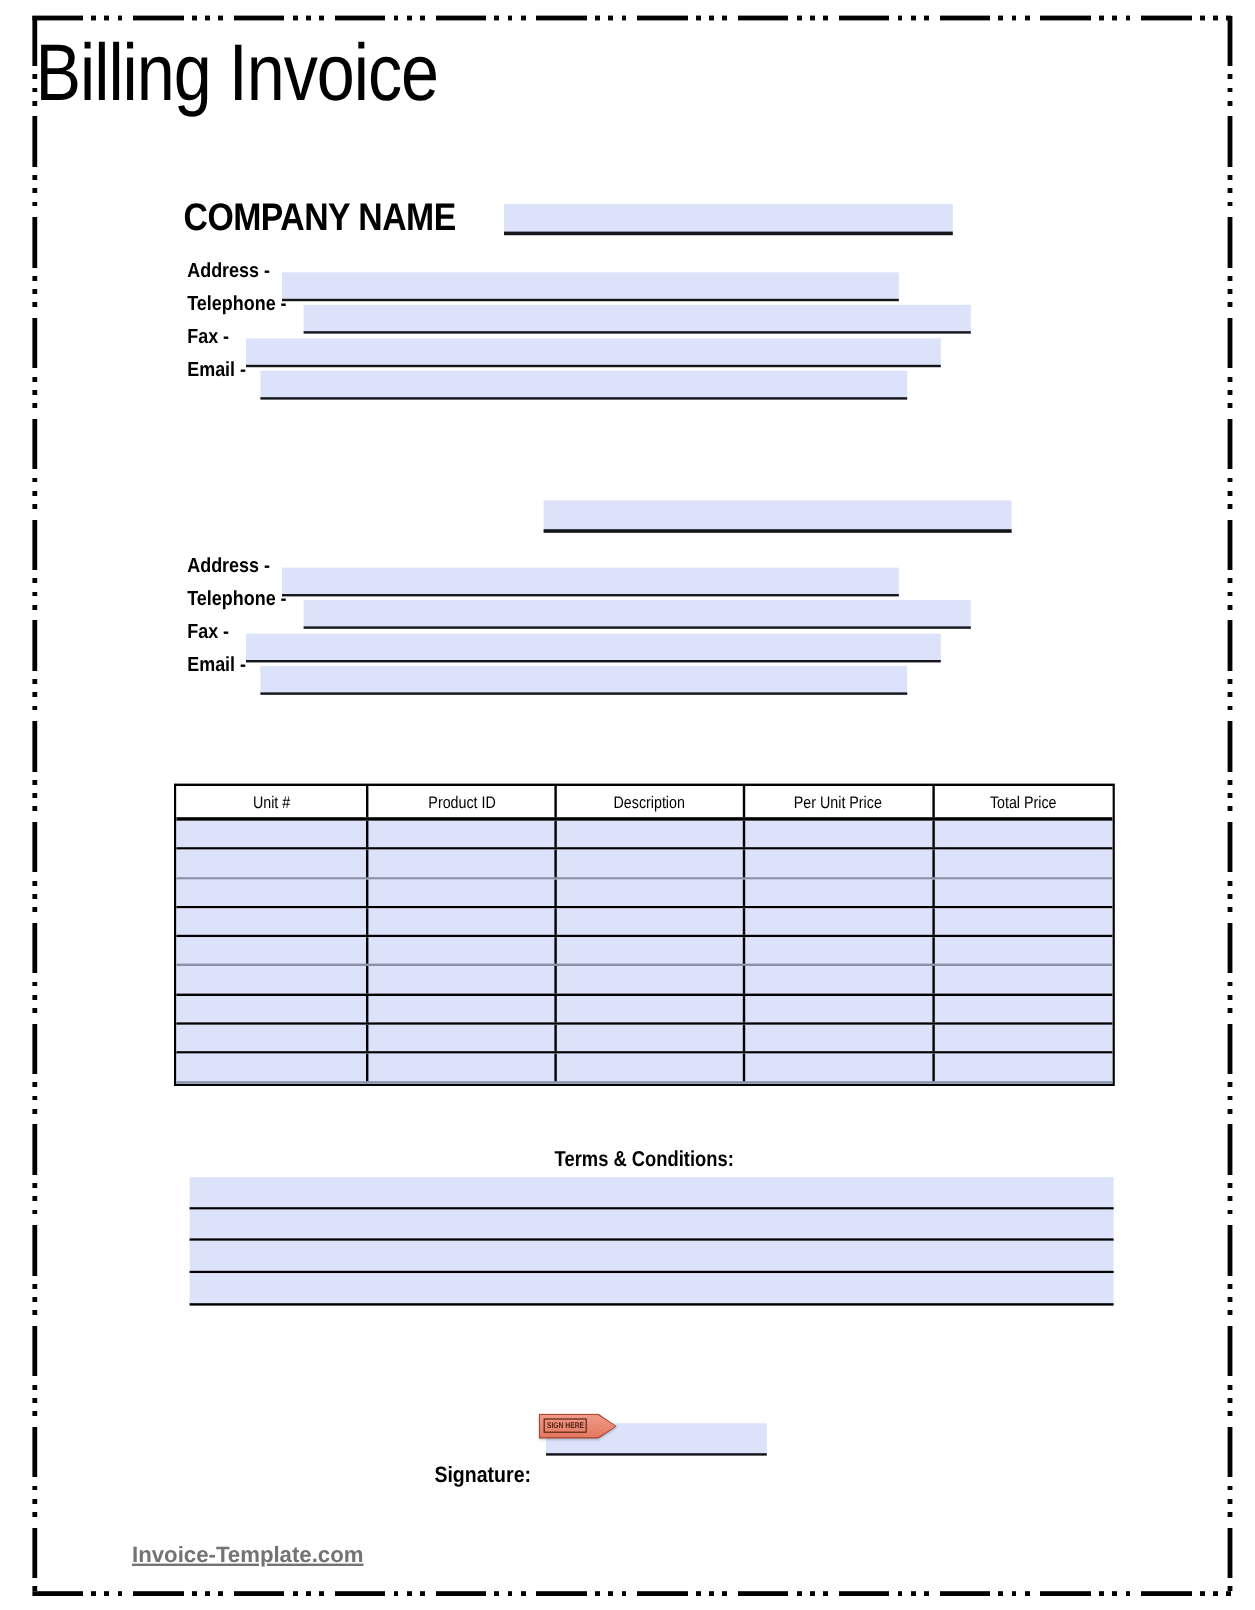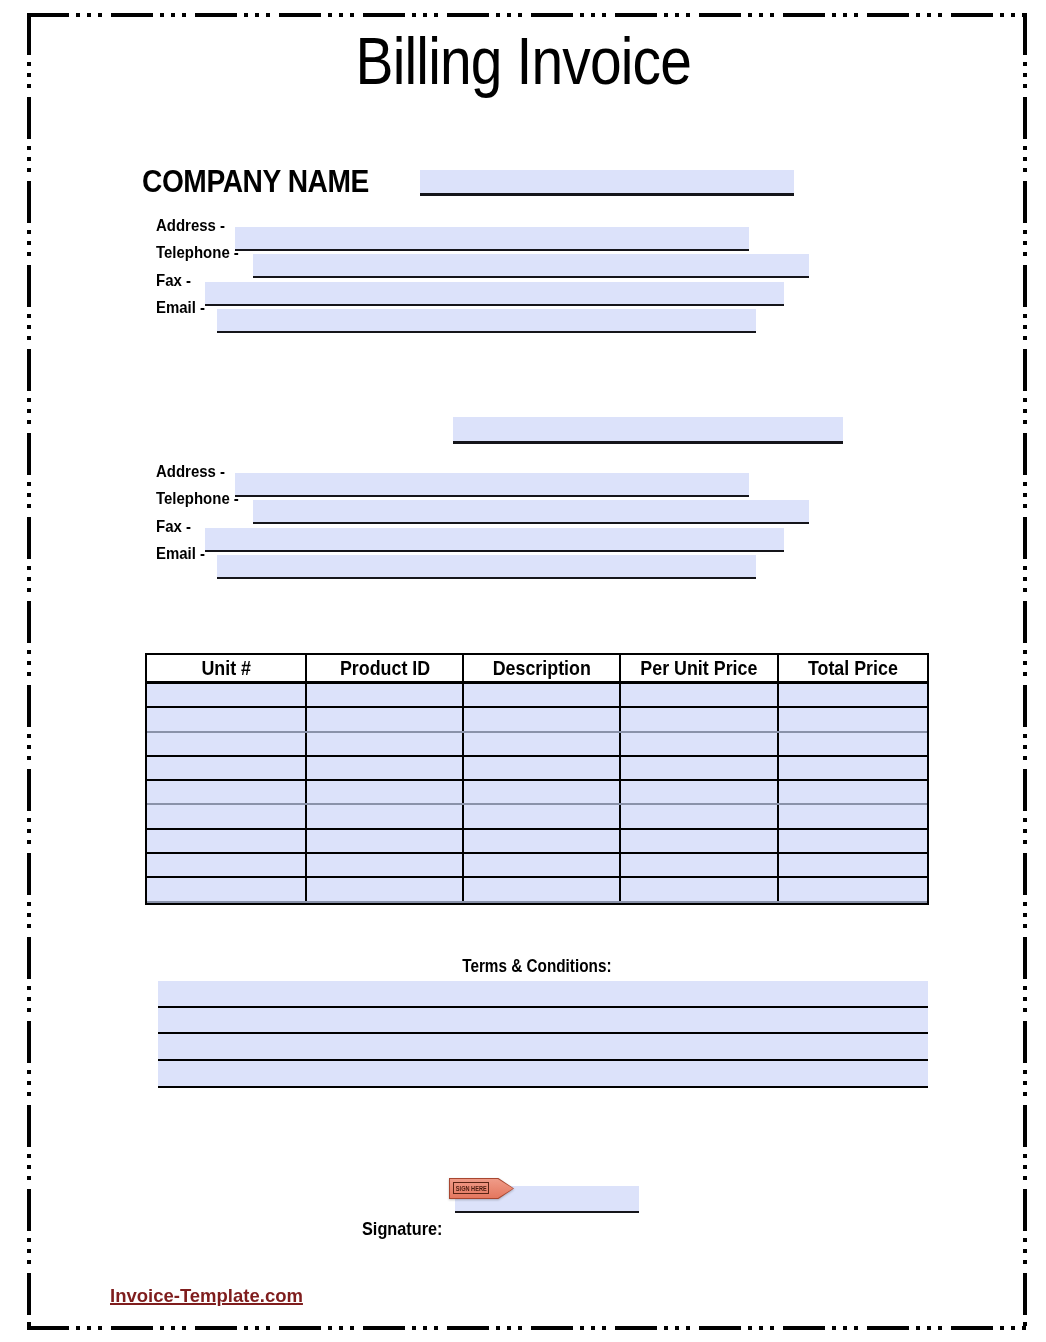--- a/index.html
+++ b/index.html
@@ -19,24 +19,24 @@
     background:repeating-linear-gradient(180deg,#000 0 42px,transparent 42px 49px,#000 49px 53px,transparent 53px 60px,#000 60px 64px,transparent 64px 71px,#000 71px 75px,transparent 75px 84px);
   }
   .edge-top { top:0; } .edge-bottom { bottom:0; }
   .edge-left { left:0; } .edge-right { right:0; }
 
   
   .cond  { display:inline-block; transform:scaleX(0.88); transform-origin:0 50%; white-space:nowrap; }
   .cond-c{ display:inline-block; transform:scaleX(0.85); transform-origin:50% 50%; white-space:nowrap; }
 
   
-  .title { position:absolute; left:0; top:22px; width:100%; text-align:center; font-size:67px; font-weight:400; letter-spacing:-1px; }
-
-  
-  .sec-heading { position:absolute; left:142px; font-size:32px; font-weight:bold; letter-spacing:-0.5px; }
+  .title { position:absolute; left:0; top:22px; width:100%; text-align:left; font-size:67px; font-weight:400; letter-spacing:-1px; }
+
+  
+  .sec-heading { position:absolute; left:153px; font-size:32px; font-weight:bold; letter-spacing:-0.5px; }
   .heading-company  { top:163px; }
   .heading-customer { top:410px; }
   .name-blank { position:absolute; background:#dce2fa; border-bottom:3px solid #15151a; box-sizing:border-box; }
   .company-name-blank  { left:420px; top:170px; width:374px; height:26px; }
   .customer-name-blank { left:453px; top:417px; width:390px; height:27px; }
 
   
   .fields { position:absolute; left:156px; width:680px; }
   .fields-company  { top:224px; }
   .fields-customer { top:470px; }
@@ -44,21 +44,21 @@
   .field-label { position:absolute; left:0; bottom:16px; font-size:17px; font-weight:bold; z-index:2; }
   .field-blank { position:absolute; bottom:1px; height:24px; background:#dce2fa; border-bottom:2px solid #15151a; box-sizing:border-box; font-size:15px; line-height:22px; padding:0 4px; }
   .field-row:nth-of-type(1) .field-blank { left:79px;  width:514px; }
   .field-row:nth-of-type(2) .field-blank { left:97px;  width:556px; }
   .field-row:nth-of-type(3) .field-blank { left:49px;  width:579px; }
   .field-row:nth-of-type(4) .field-blank { left:61px;  width:539px; }
 
   
   .items-table { position:absolute; left:145px; top:653px; width:784px; border:2px solid #000; box-sizing:border-box; }
   .t-header { display:grid; grid-template-columns:161fr 158fr 157fr 159fr 149fr; height:29px; background:#fff; border-bottom:3px solid #000; box-sizing:border-box; }
-  .t-header .t-hcell { display:flex; align-items:center; justify-content:center; font-size:21px; font-weight:bold; border-right:2px solid #000; box-sizing:border-box;text-align:right; }
+  .t-header .t-hcell { display:flex; align-items:center; justify-content:center; font-size:14px; font-weight:normal; border-right:2px solid #000; box-sizing:border-box;text-align:right; }
   .t-header .t-hcell:last-child { border-right:none; }
   .t-row { display:grid; grid-template-columns:161fr 158fr 157fr 159fr 149fr; height:24.3px; background:#dce2fa; border-bottom:2.5px solid #000; box-sizing:border-box; }
   .t-row:nth-of-type(2), .t-row:nth-of-type(5) { border-bottom:2px solid #8a92a9; }
   .t-row:nth-of-type(9) { border-bottom:2px solid #8a92a9; }
   .t-cell { border-right:2px solid #000; box-sizing:border-box; font-size:14px; line-height:22px; padding:0 4px; overflow:hidden; }
   .t-cell:last-child { border-right:none; }
 
   
   .terms-heading { position:absolute; left:145px; top:956px; width:784px; text-align:center; font-size:18px; font-weight:bold; }
   .terms-lines { position:absolute; left:158px; top:981px; width:770px; }
@@ -67,21 +67,21 @@
   
   .sig-label { position:absolute; left:362px; top:1192px; font-size:18.5px; font-weight:bold;margin-top:26px; }
   .sig-blank { position:absolute; left:455px; top:1186px; width:184px; height:27px; background:#dce2fa; border-bottom:2.5px solid #15151a; box-sizing:border-box; }
   .sig-tag { position:absolute; left:449px; top:1178px; width:65px; height:21px; filter:drop-shadow(0 1px 1px rgba(0,0,0,0.25)); }
   .sig-tag-outer { position:absolute; inset:0; background:#a84730; clip-path:polygon(0 0,76% 0,100% 50%,76% 100%,0 100%); }
   .sig-tag-inner { position:absolute; inset:1px; background:linear-gradient(180deg,#ef9b88 0%,#e4775f 100%); clip-path:polygon(0 0,76% 0,100% 50%,76% 100%,0 100%); }
   .sig-tag-box { position:absolute; left:4px; top:4px; width:36px; height:12px; border:1px solid #5a2414; box-sizing:border-box; display:flex; align-items:center; justify-content:center; }
   .sig-tag-text { font-size:7px; font-weight:bold; color:#4a1d10; letter-spacing:0; transform:scaleX(0.8); white-space:nowrap; }
 
   
-  .footer-link { position:absolute; left:110px; top:1285px; font-size:18.5px; font-weight:bold; color:#7f1d1d; text-decoration:underline; text-decoration-thickness:2px; cursor:pointer; }
+  .footer-link { position:absolute; left:110px; top:1285px; font-size:18.5px; font-weight:bold; color:#737373; text-decoration:underline; text-decoration-thickness:2px; cursor:pointer; }
 </style>
 </head>
 <body>
 
 <div class="page">
 
   <div class="frame">
     <div class="edge edge-h edge-top"></div>
     <div class="edge edge-h edge-bottom"></div>
     <div class="edge edge-v edge-left"></div>

